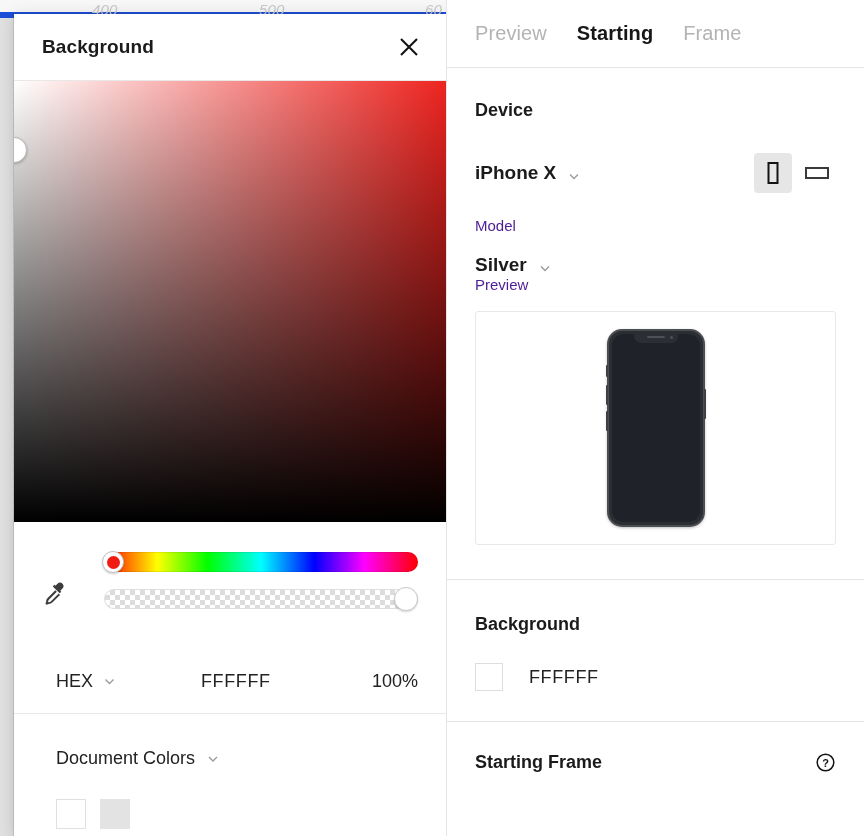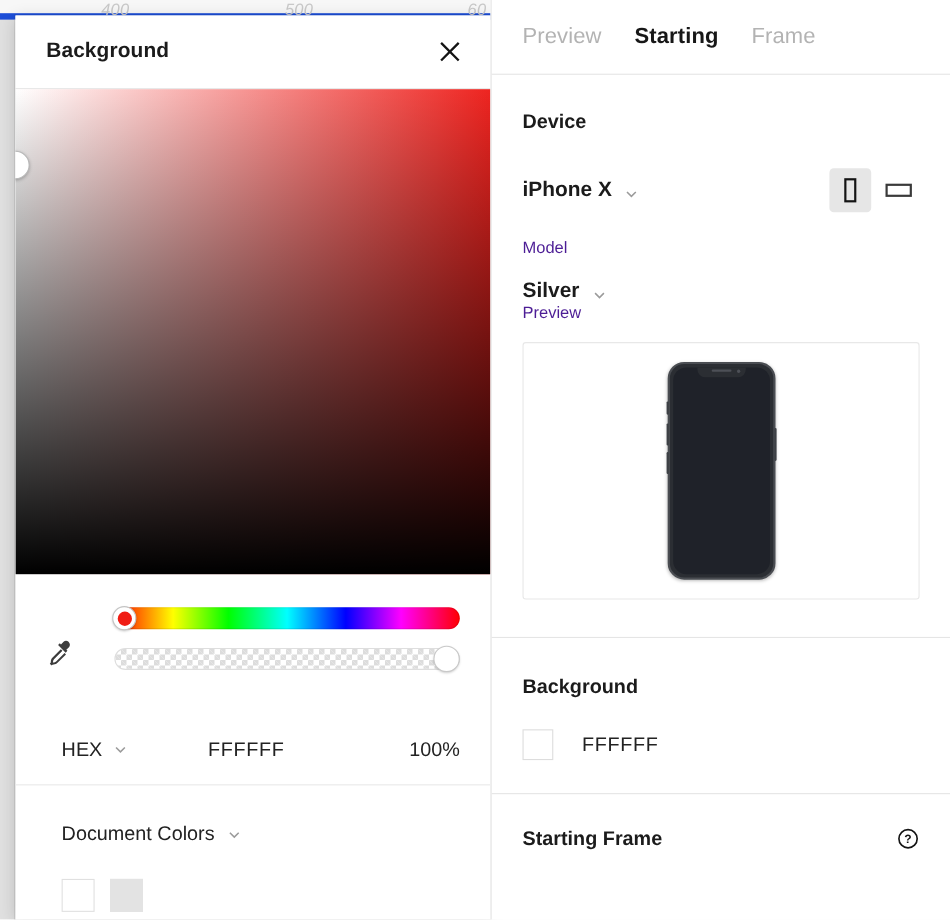--- a/index.html
+++ b/index.html
@@ -116,21 +116,21 @@
     position:absolute; right:-1px; top:50%;
     width:24px; height:24px; border-radius:50%;
     background:#fff; border:1px solid #c9c9c9;
     transform:translate(0,-50%);
     box-shadow:0 1px 2px rgba(0,0,0,.18);
   }
 
   
   .hex-row {
     display:flex; align-items:center; height:64px;
-    padding:0 28px 0 42px; border-bottom:1px solid #e8e8e8;
+    padding:0 28px 0 42px; border-bottom:1px solid #e8e8e8;gap:12px;
   }
   .hex-mode { display:flex; align-items:center; gap:9px; cursor:pointer; }
   .hex-mode-label { font-size:18px; color:#222; }
   .hex-value {
     flex:1; text-align:left; padding-left:72px;
     font-size:18px; color:#222; letter-spacing:.6px; cursor:text;
   }
   .hex-opacity { font-size:18px; color:#222; cursor:text; }
 
   .chev { display:block; }

